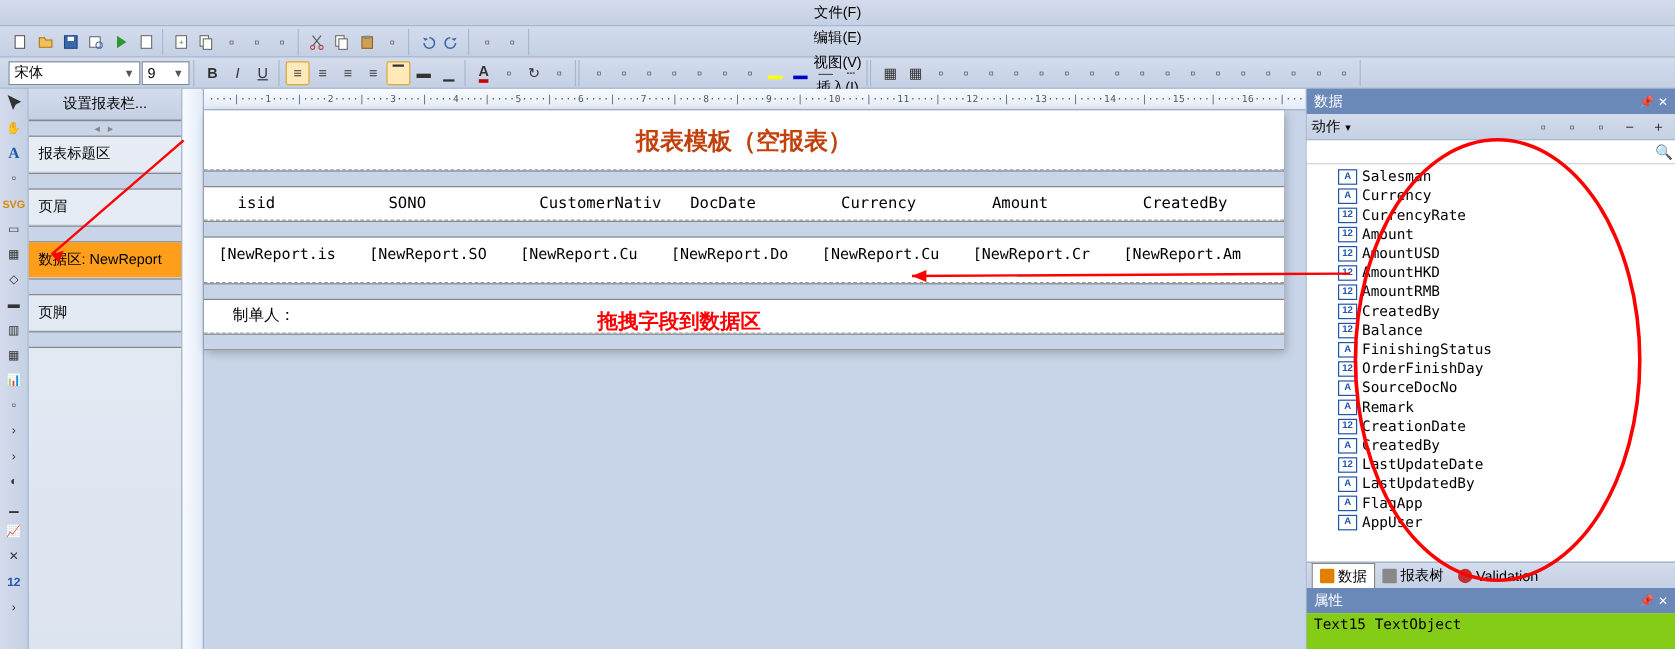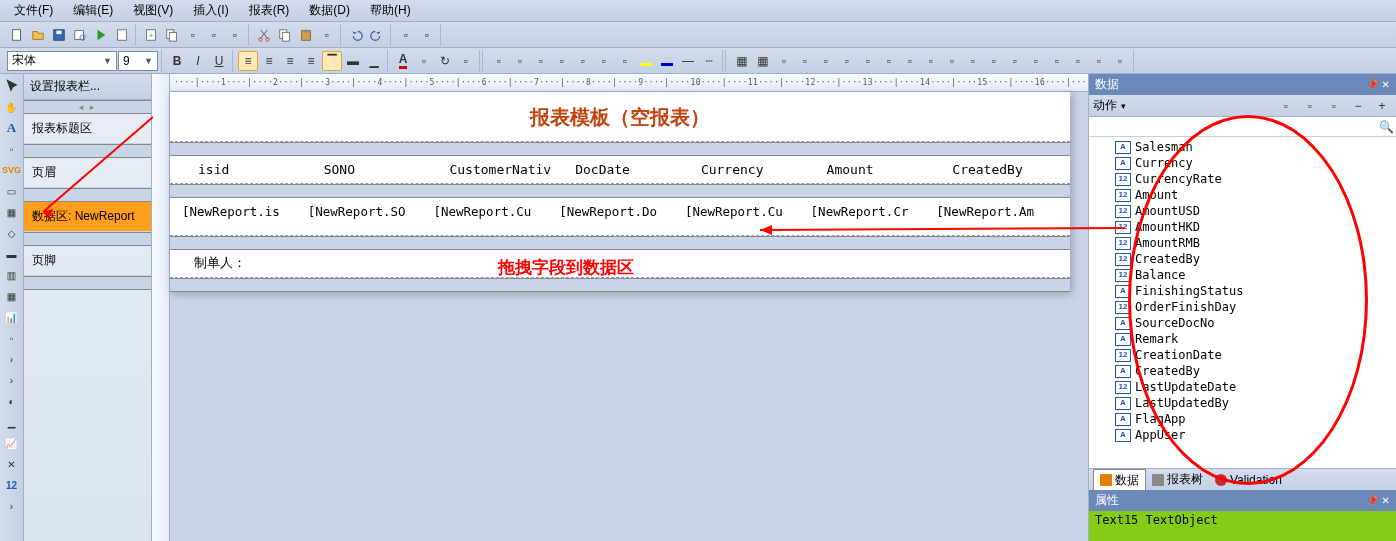--- a/index.html
+++ b/index.html
@@ -12,20 +12,21 @@
   overflow: hidden;
   position: relative;
 }
 .menubar {
   background: linear-gradient(#d4dcec, #c4d0e4);
   height: 22px;
   display: flex;
   align-items: center;
   padding: 0 4px;
   border-bottom: 1px solid #a0b0c8;
+  flex-direction: column;
 }
 .menubar .item { padding: 2px 10px; cursor: pointer; }
 .toolbar-row {
   background: linear-gradient(#d4dcec, #c4d0e4);
   height: 26px;
   display: flex;
   align-items: center;
   padding: 0 4px;
   border-bottom: 1px solid #a0b0c8;
   gap: 2px;
@@ -51,21 +52,21 @@
 }
 .lt-btn { width: 20px; height: 20px; display: flex; align-items: center; justify-content: center; cursor: pointer; border: 1px solid transparent; font-size: 10px; color: #333; }
 .lt-a { color: #1a5aa8; font-weight: bold; font-size: 13px; font-family: "Times New Roman"; }
 .lt-svg { color: #d88800; font-weight: bold; font-size: 9px; }
 
 .structure-panel {
   width: 128px;
   background: linear-gradient(#e8edf5, #dce4f0);
   border-right: 1px solid #a0b0c8;
 }
-.sp-title { padding: 4px 6px; font-size: 12px; border-bottom: 1px solid #a0b0c8; background: linear-gradient(#d4dcec,#c4d0e4); }
+.sp-title { padding: 4px 6px; font-size: 12px; border-bottom: 1px solid #a0b0c8; background: linear-gradient(#d4dcec,#c4d0e4); text-align: center; }
 .sp-item { padding: 6px 8px; border-bottom: 1px solid #c8d4e8; cursor: pointer; font-size: 12px; }
 .sp-item.active { background: #ff9e1a; color: #000; }
 
 .canvas-wrap { flex: 1; background: #c8d4e8; position: relative; overflow: hidden; }
 .vruler { position: absolute; left: 0; top: 0; width: 18px; height: 100%; background: linear-gradient(90deg,#f8faff,#e4ecf8); border-right: 1px solid #a0b0c8; }
 .hruler { position: absolute; left: 18px; top: 0; right: 0; height: 18px; background: linear-gradient(#f8faff,#e4ecf8); border-bottom: 1px solid #a0b0c8; font-size: 8px; color: #555; overflow: hidden; white-space: nowrap; letter-spacing: 0.4px; padding-left: 4px; line-height: 18px; font-family: monospace; }
 .page {
   position: absolute;
   left: 18px;
   top: 18px;

